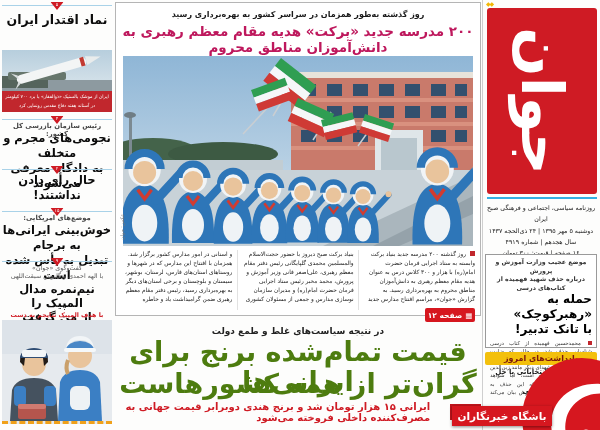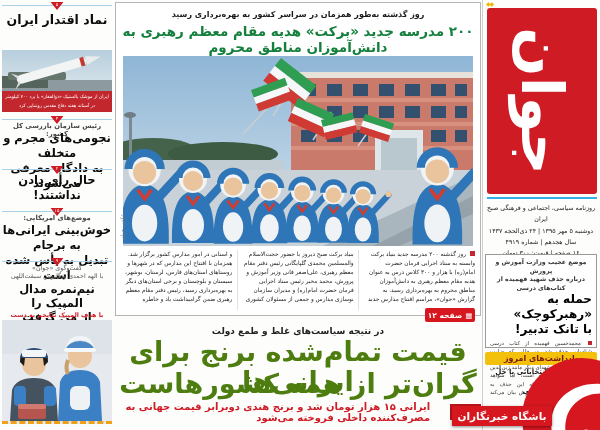--- a/index.html
+++ b/index.html
@@ -30,21 +30,21 @@
 
   .figcap{
     position:absolute; left:0; right:0; bottom:0; height:20px;
     background:#c1272d; color:#fff; text-align:center;
     font-size:4.6px; line-height:9px; padding-top:1px;
   }
 
   
   .frame{border:1px solid #b5b5b5; background:#fff;}
   .ts-kicker{font-size:8px; font-weight:600; color:#1a1a1a;}
-  .ts-h{font-size:13.5px; font-weight:800; color:#15803d; letter-spacing:-.2px;}
+  .ts-h{font-size:13.5px; font-weight:800; color:#be185d; letter-spacing:-.2px;}
   .credit{font-size:5px; color:#777; transform-origin:0 0; transform:rotate(-90deg); white-space:nowrap;}
   .art-body{
     font-size:5.8px; line-height:1.55; color:#222; overflow:hidden;
     column-count:3; column-gap:10px; column-rule:1px solid #e2e2e2;
   }
   .art-body::before{content:""; display:inline-block; width:5px; height:5px; background:#c1272d; margin-left:2px;}
   .pagetag{
     background:#d6171f; color:#fff; font-size:7.5px; font-weight:700;
     border-radius:2px; display:flex; align-items:center; justify-content:center; gap:3px; z-index:3;
   }

